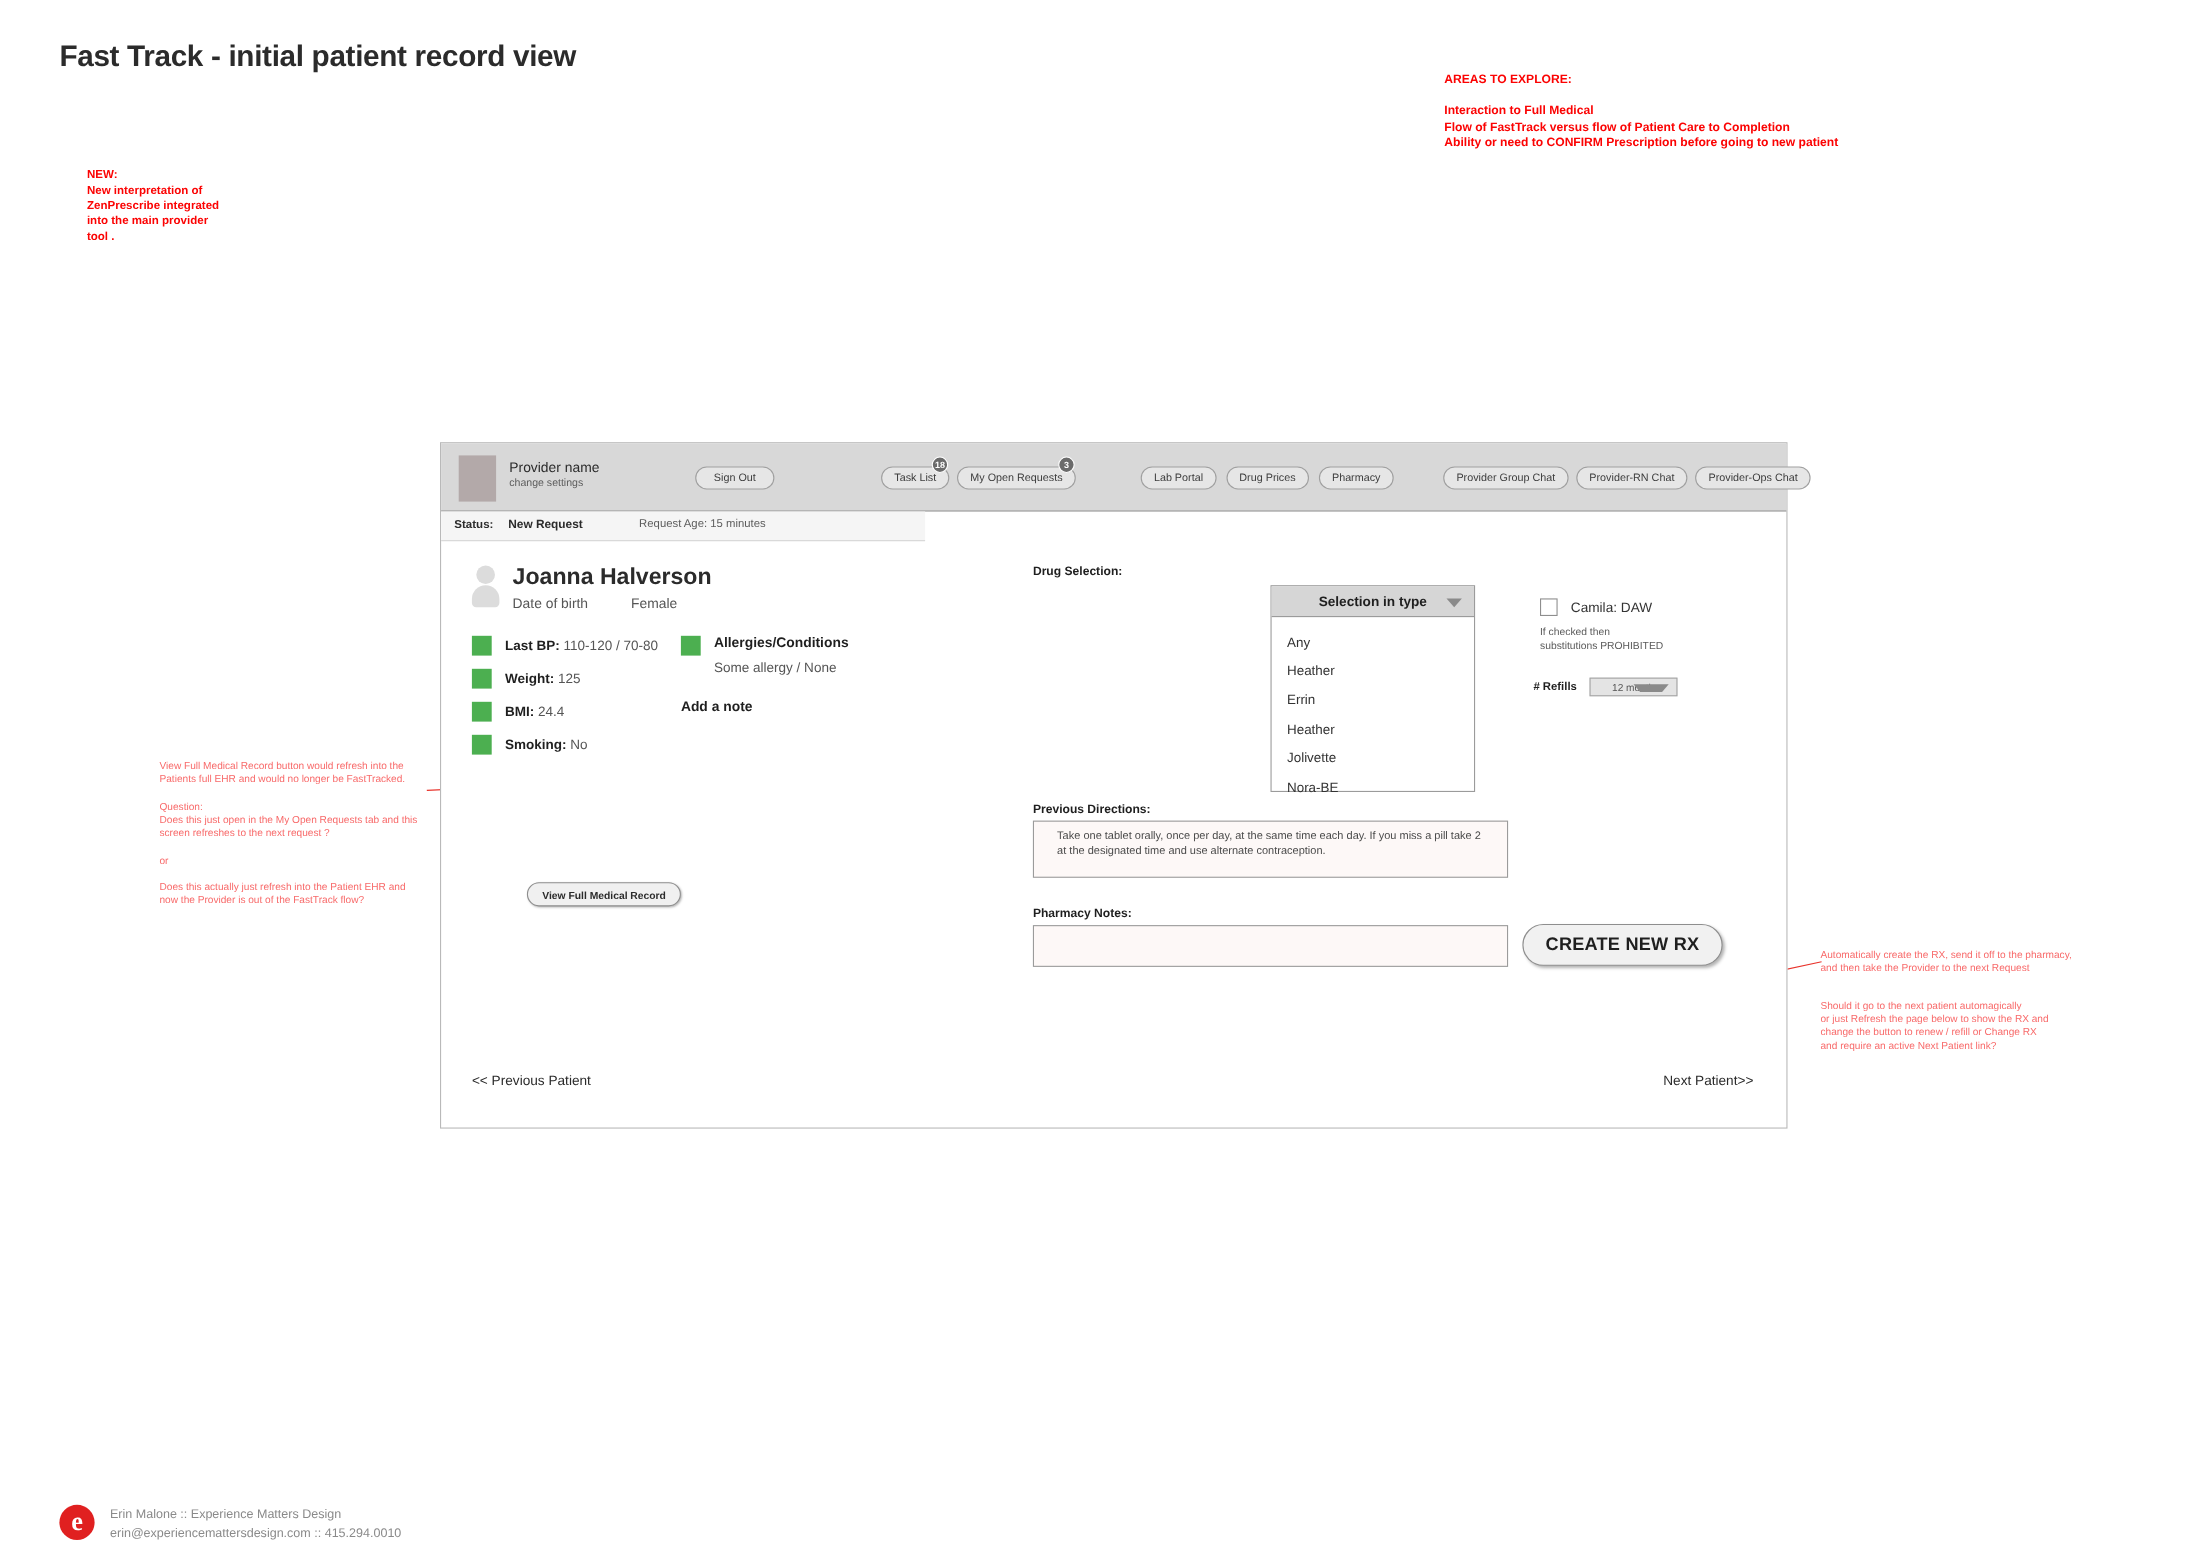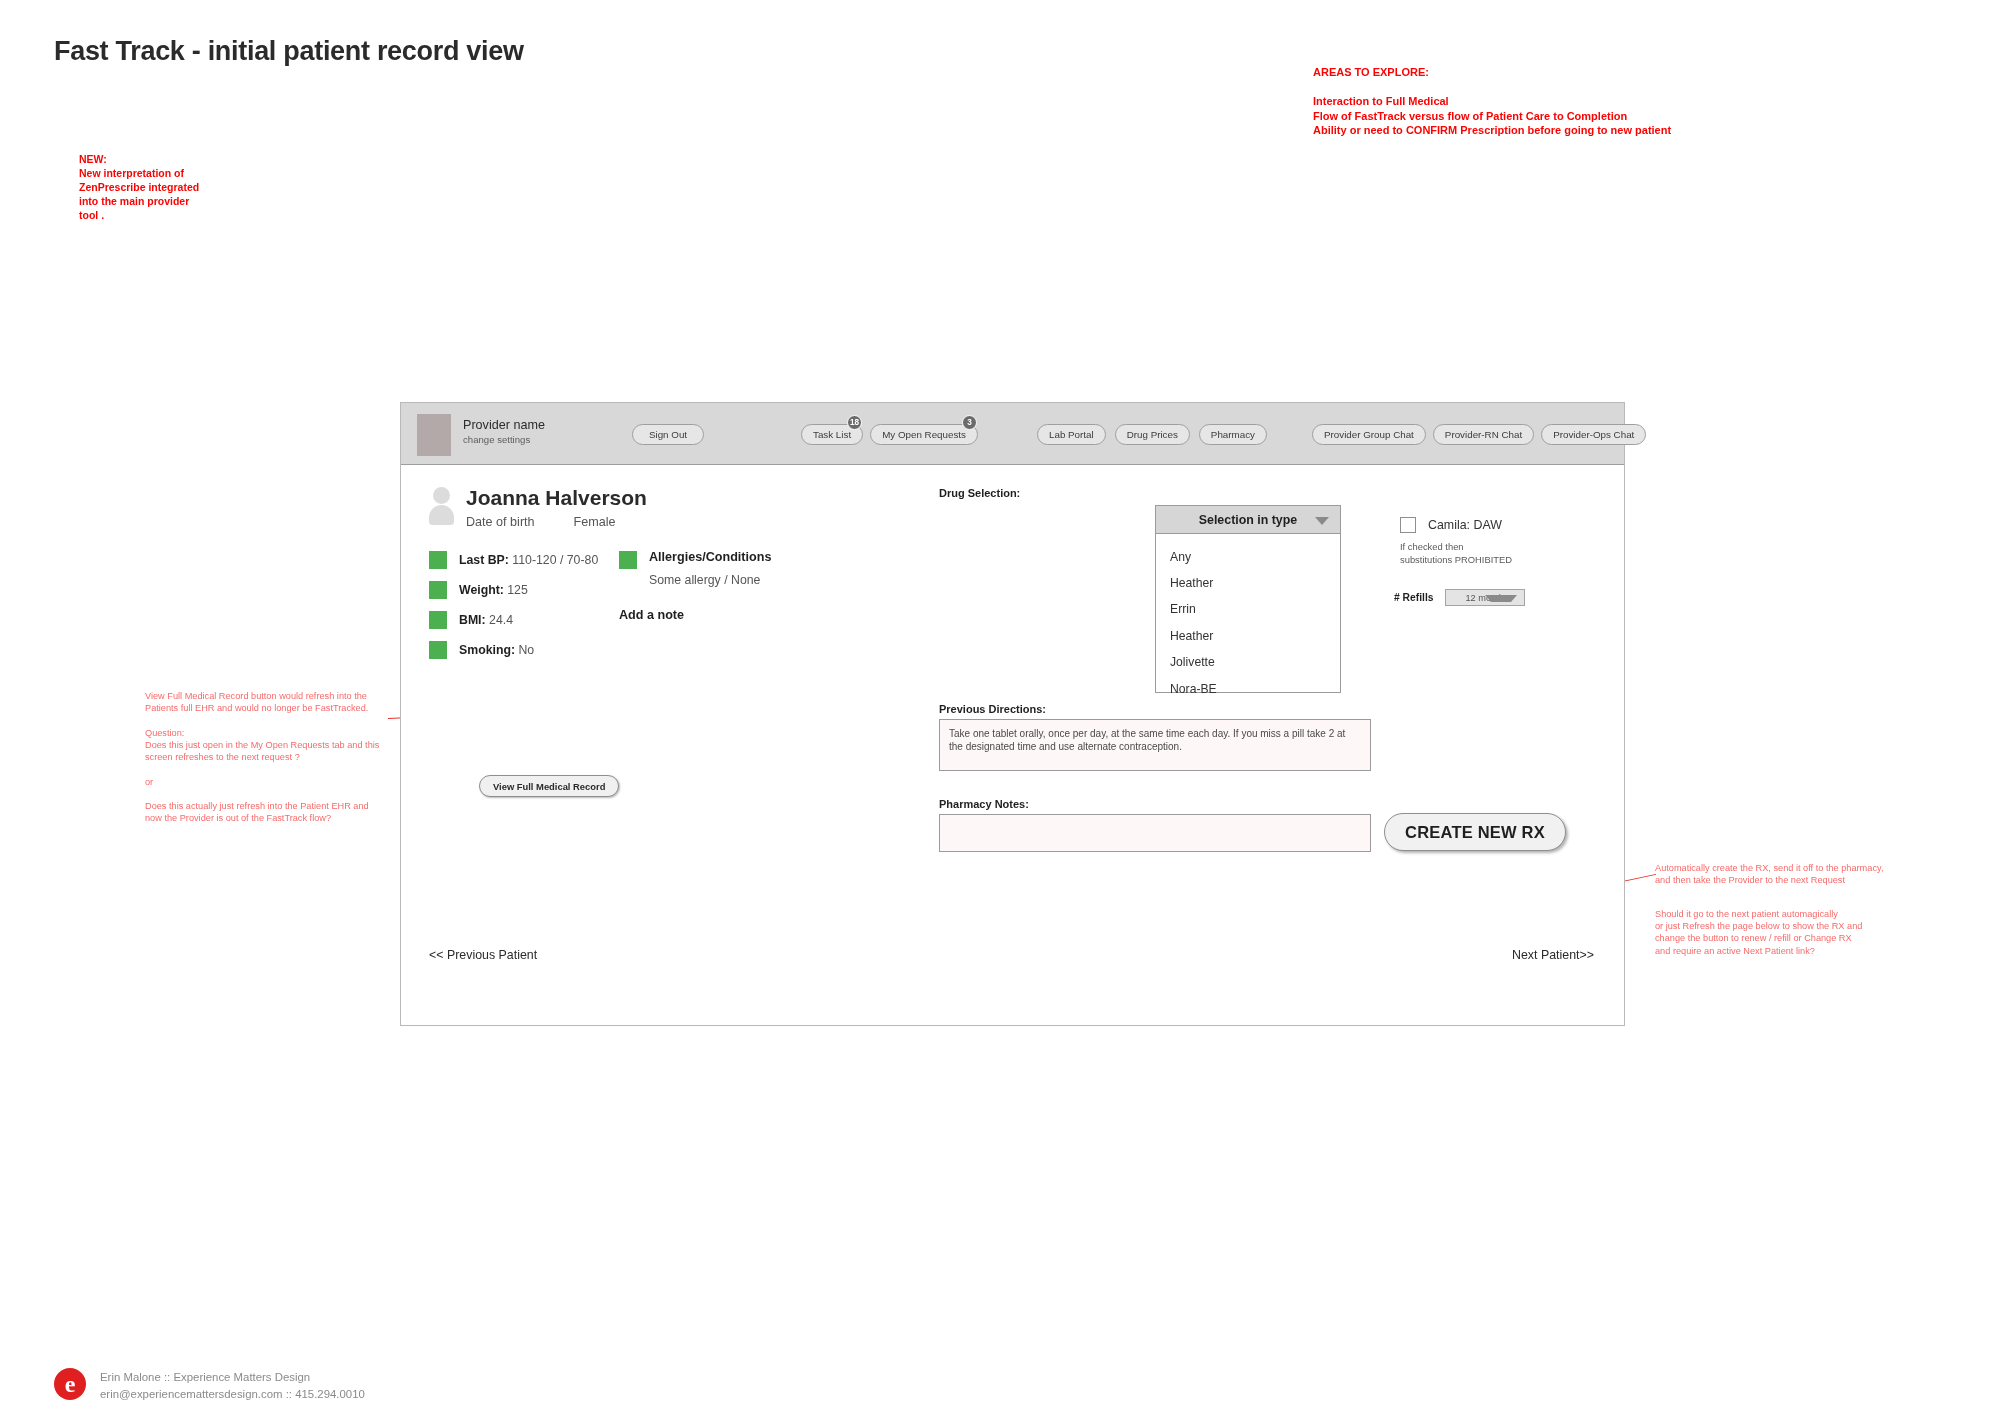--- a/index.html
+++ b/index.html
@@ -216,21 +216,21 @@
   }
 
   
   .dir-label { position: absolute; left: 538px; top: 238px; font-size: 11px; font-weight: bold; color: #1f1f1f; }
   .dir-box {
     position: absolute; left: 538px; top: 254px;
     width: 432px; height: 52px;
     background: #fdf8f7;
     border: 1px solid #9b9b9b;
     box-sizing: border-box;
-    padding: 7px 9px;
+    padding: 7px 21px;
     font-size: 10px;
     color: #4a4a4a;
     line-height: 1.34;
   }
 
   .pn-label { position: absolute; left: 538px; top: 333px; font-size: 11px; font-weight: bold; color: #1f1f1f; }
   .pn-box {
     position: absolute; left: 538px; top: 349px;
     width: 432px; height: 38px;
     background: #fdf8f7;
@@ -331,20 +331,25 @@
       <div class="pill">Pharmacy</div>
     </div>
 
     <div class="nav-group-right2">
       <div class="pill">Provider Group Chat</div>
       <div class="pill">Provider-RN Chat</div>
       <div class="pill">Provider-Ops Chat</div>
     </div>
   </div>
 
+  <div class="statusbar">
+    <div class="s-label">Status:</div>
+    <div class="s-value">New Request</div>
+    <div class="s-age">Request Age: 15 minutes</div>
+  </div>
 
   <div class="content">
 
     <div class="patient-head">
       <div class="avatar-ico">
         <div class="head"></div>
           <div class="body"></div>
       </div>
       <div>
         <div class="patient-name">Joanna Halverson</div>

